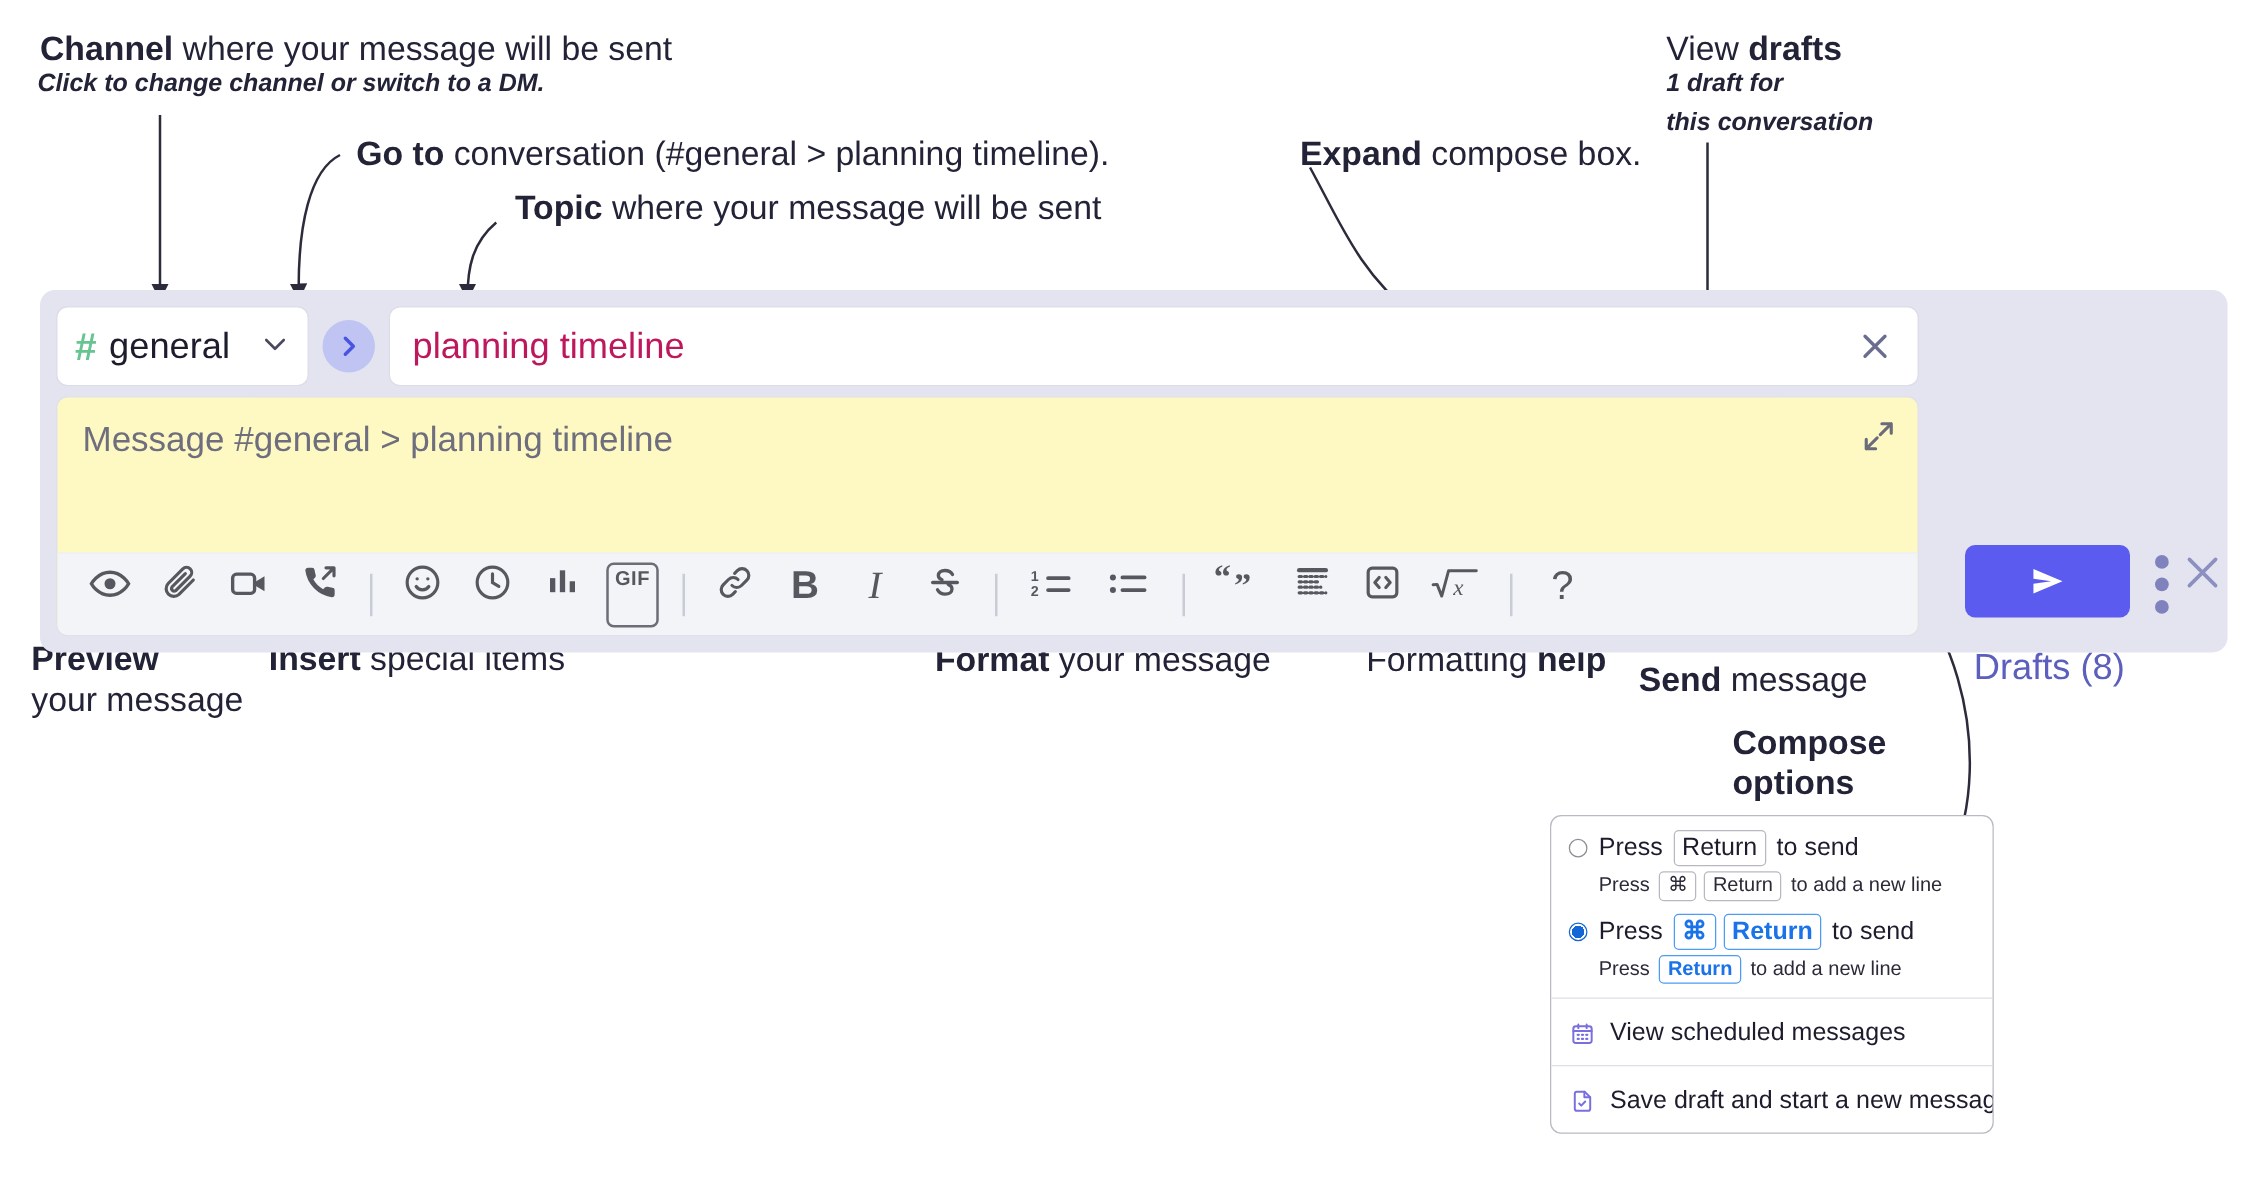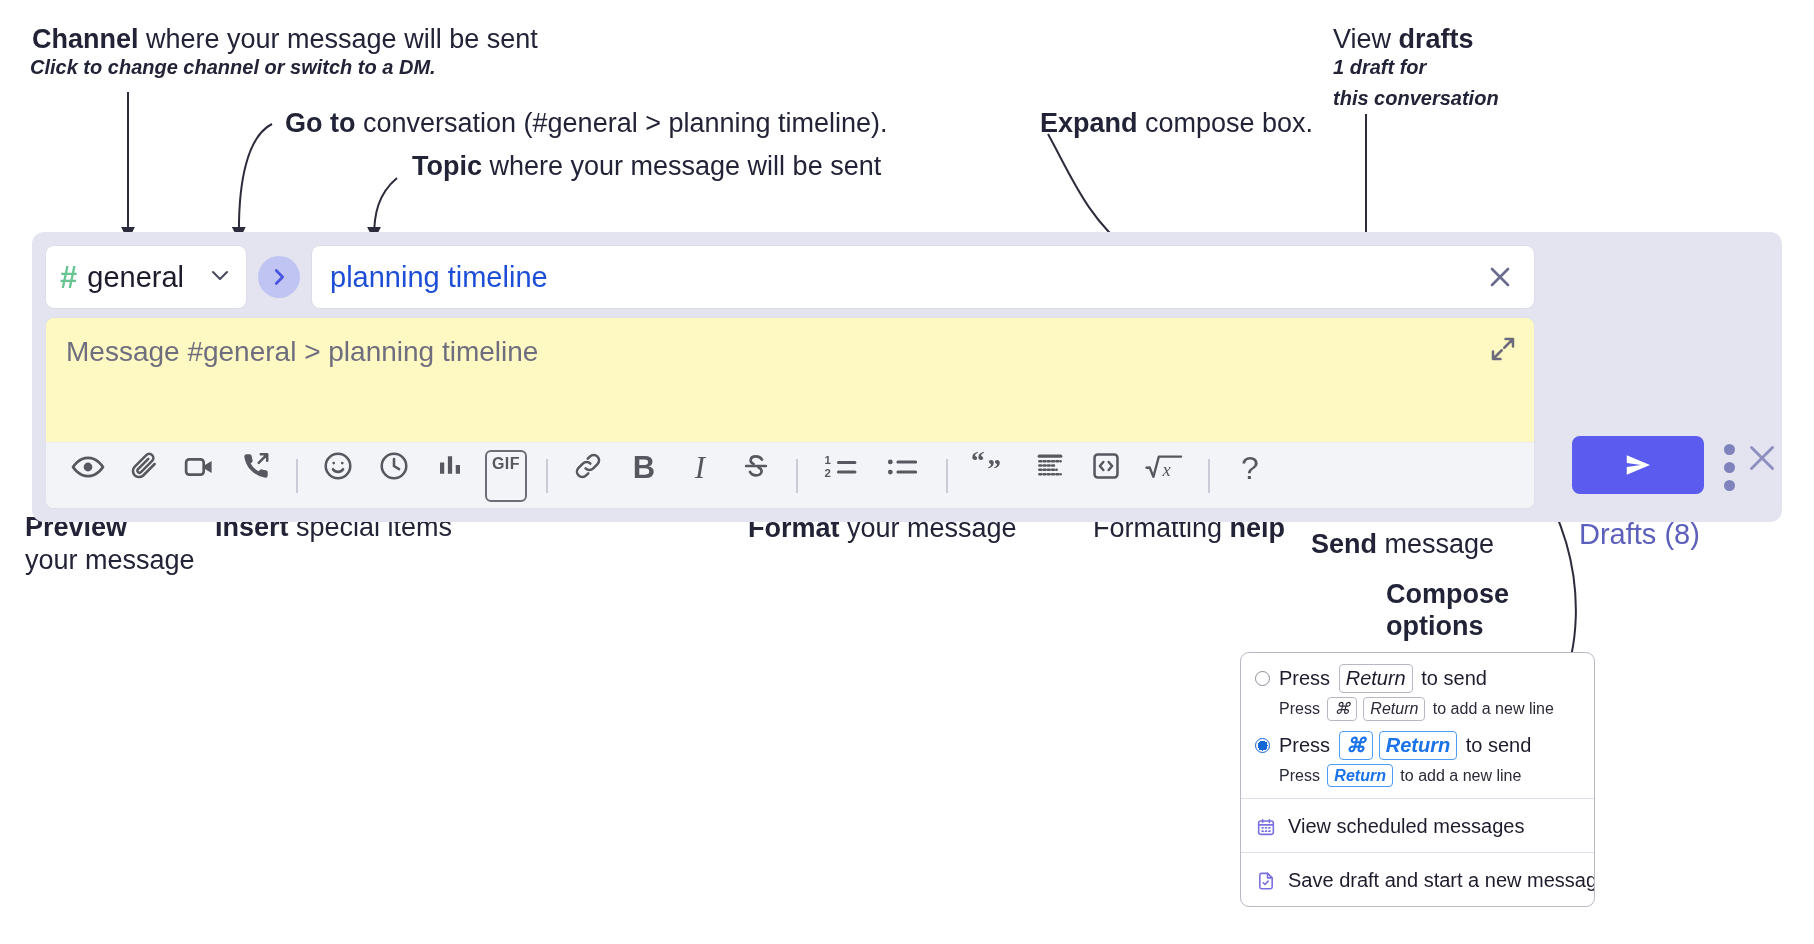--- a/index.html
+++ b/index.html
@@ -47,21 +47,21 @@
     width:42px; height:42px; border-radius:50%; background:#bfc4f3;
     margin:0 12px; display:flex; align-items:center; justify-content:center;
     color:#4a54e1; flex:none;
   }
 
   .topic-field {
     flex:1; height:62px; background:#fff; border-radius:8px;
     display:flex; align-items:center; padding:0 18px;
     box-shadow:0 0 0 1px #dcdde8;
   }
-  .topic-value { font-size:29px; color:#1d4ed8; }
+  .topic-value { font-size:29px; color:#be185d; }
   .topic-clear { margin-left:auto; color:#6a6d8e; display:flex; }
 
   .editor {
     position:absolute; left:0; top:72px; width:100%; height:190px;
     background:#fef9c3; border-radius:8px; box-shadow:0 0 0 1px #e0e1ec;
     overflow:hidden;
   }
   .placeholder { position:absolute; left:20px; top:18px; font-size:28px; color:#6e6e7e; }
   .expand-ico { position:absolute; right:16px; top:16px; color:#6b6b7b; }
 
@@ -99,21 +99,21 @@
   }
   .popup-sec { padding:9px 0 7px 0; }
   .opt-row { display:flex; align-items:center; gap:9px; padding:2px 14px; }
   .radio { width:15px; height:15px; border-radius:50%; border:1.7px solid #8c8d97; flex:none; }
   .radio.on { border-color:#1266d6; background:
       radial-gradient(circle at center, #1266d6 0 5px, #fff 5px 100%); }
   .opt-main { font-size:20px; white-space:nowrap; }
   .opt-sub { font-size:16px; padding:2px 14px 4px 38px; white-space:nowrap; color:#2a2a38; }
   .key {
     display:inline-block; border:1px solid #b7b8c2; border-radius:4px;
-    padding:0px 6px; margin:0 3px; background:#fff; line-height:1.35;font-style:italic;
+    padding:0px 6px; margin:0 3px; background:#fff; line-height:1.35;
   }
   .key.blue { border-color:#4c9bf5; color:#1a73e8; font-weight:600; }
   .divline { height:1px; background:#dfe0e7; }
   .menu-item { display:flex; align-items:center; gap:11px; padding:7px 14px; font-size:20px; white-space:nowrap; }
   .mi-ico { width:22px; height:22px; color:#7a6fe0; flex:none; display:flex; align-items:center; justify-content:center; }
 </style>
 </head>
 <body>
 
 <div class="stage">

